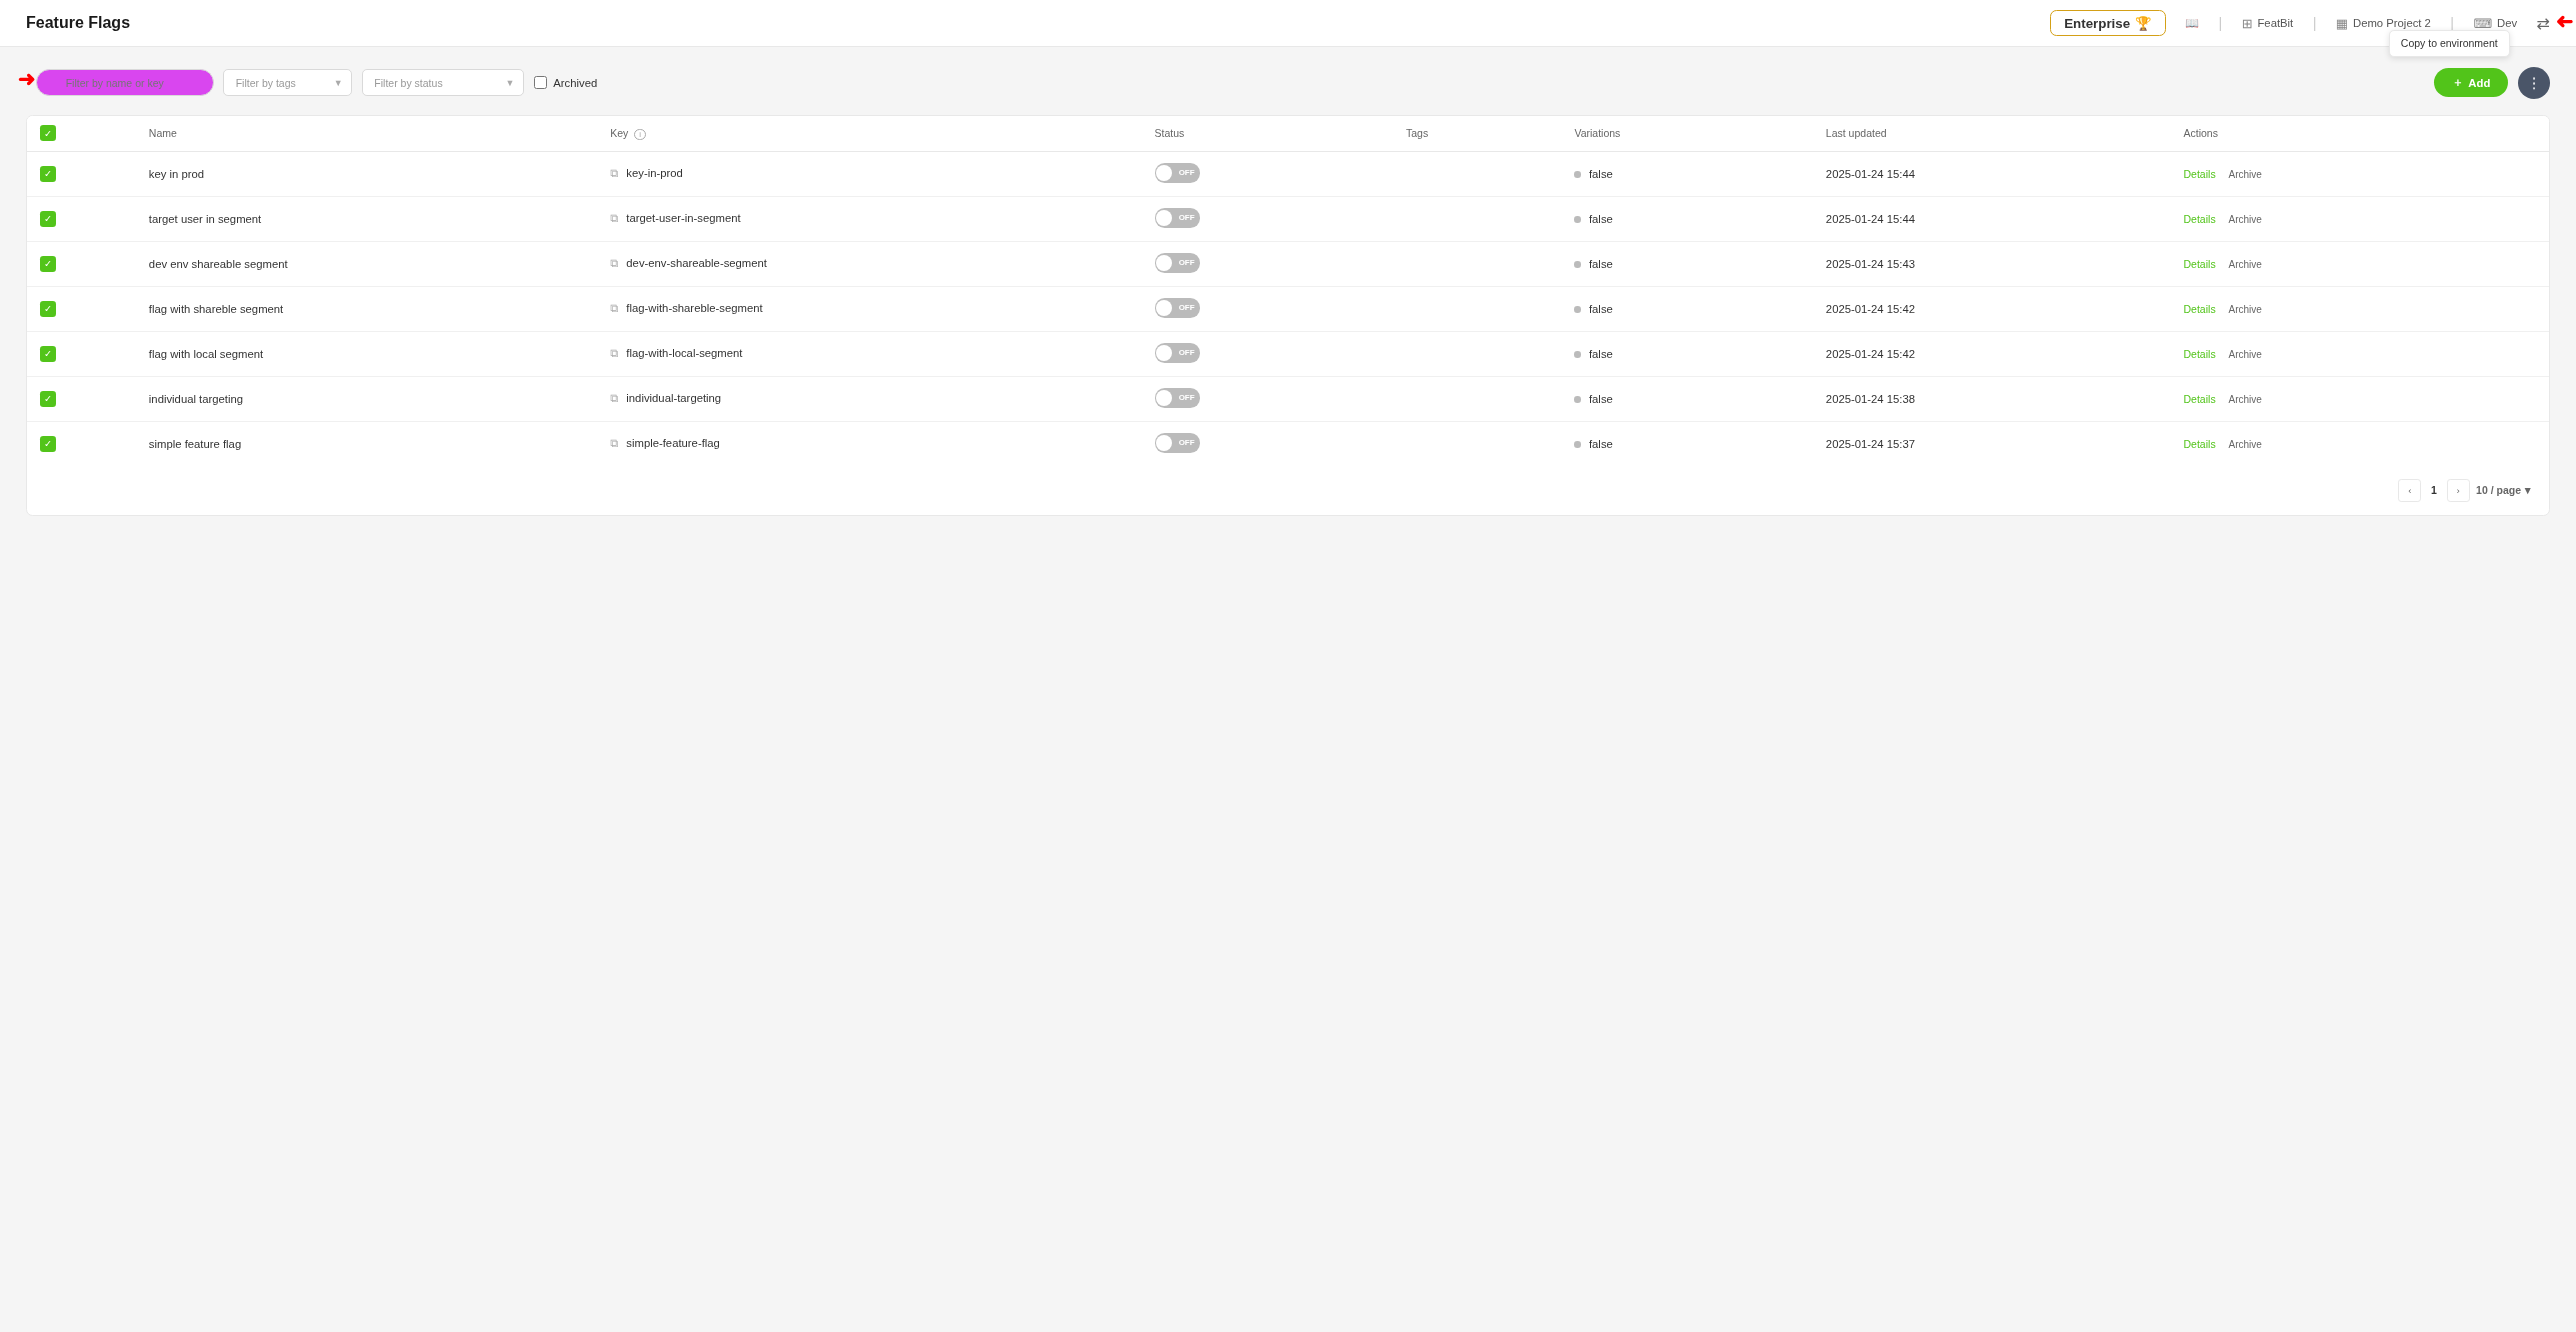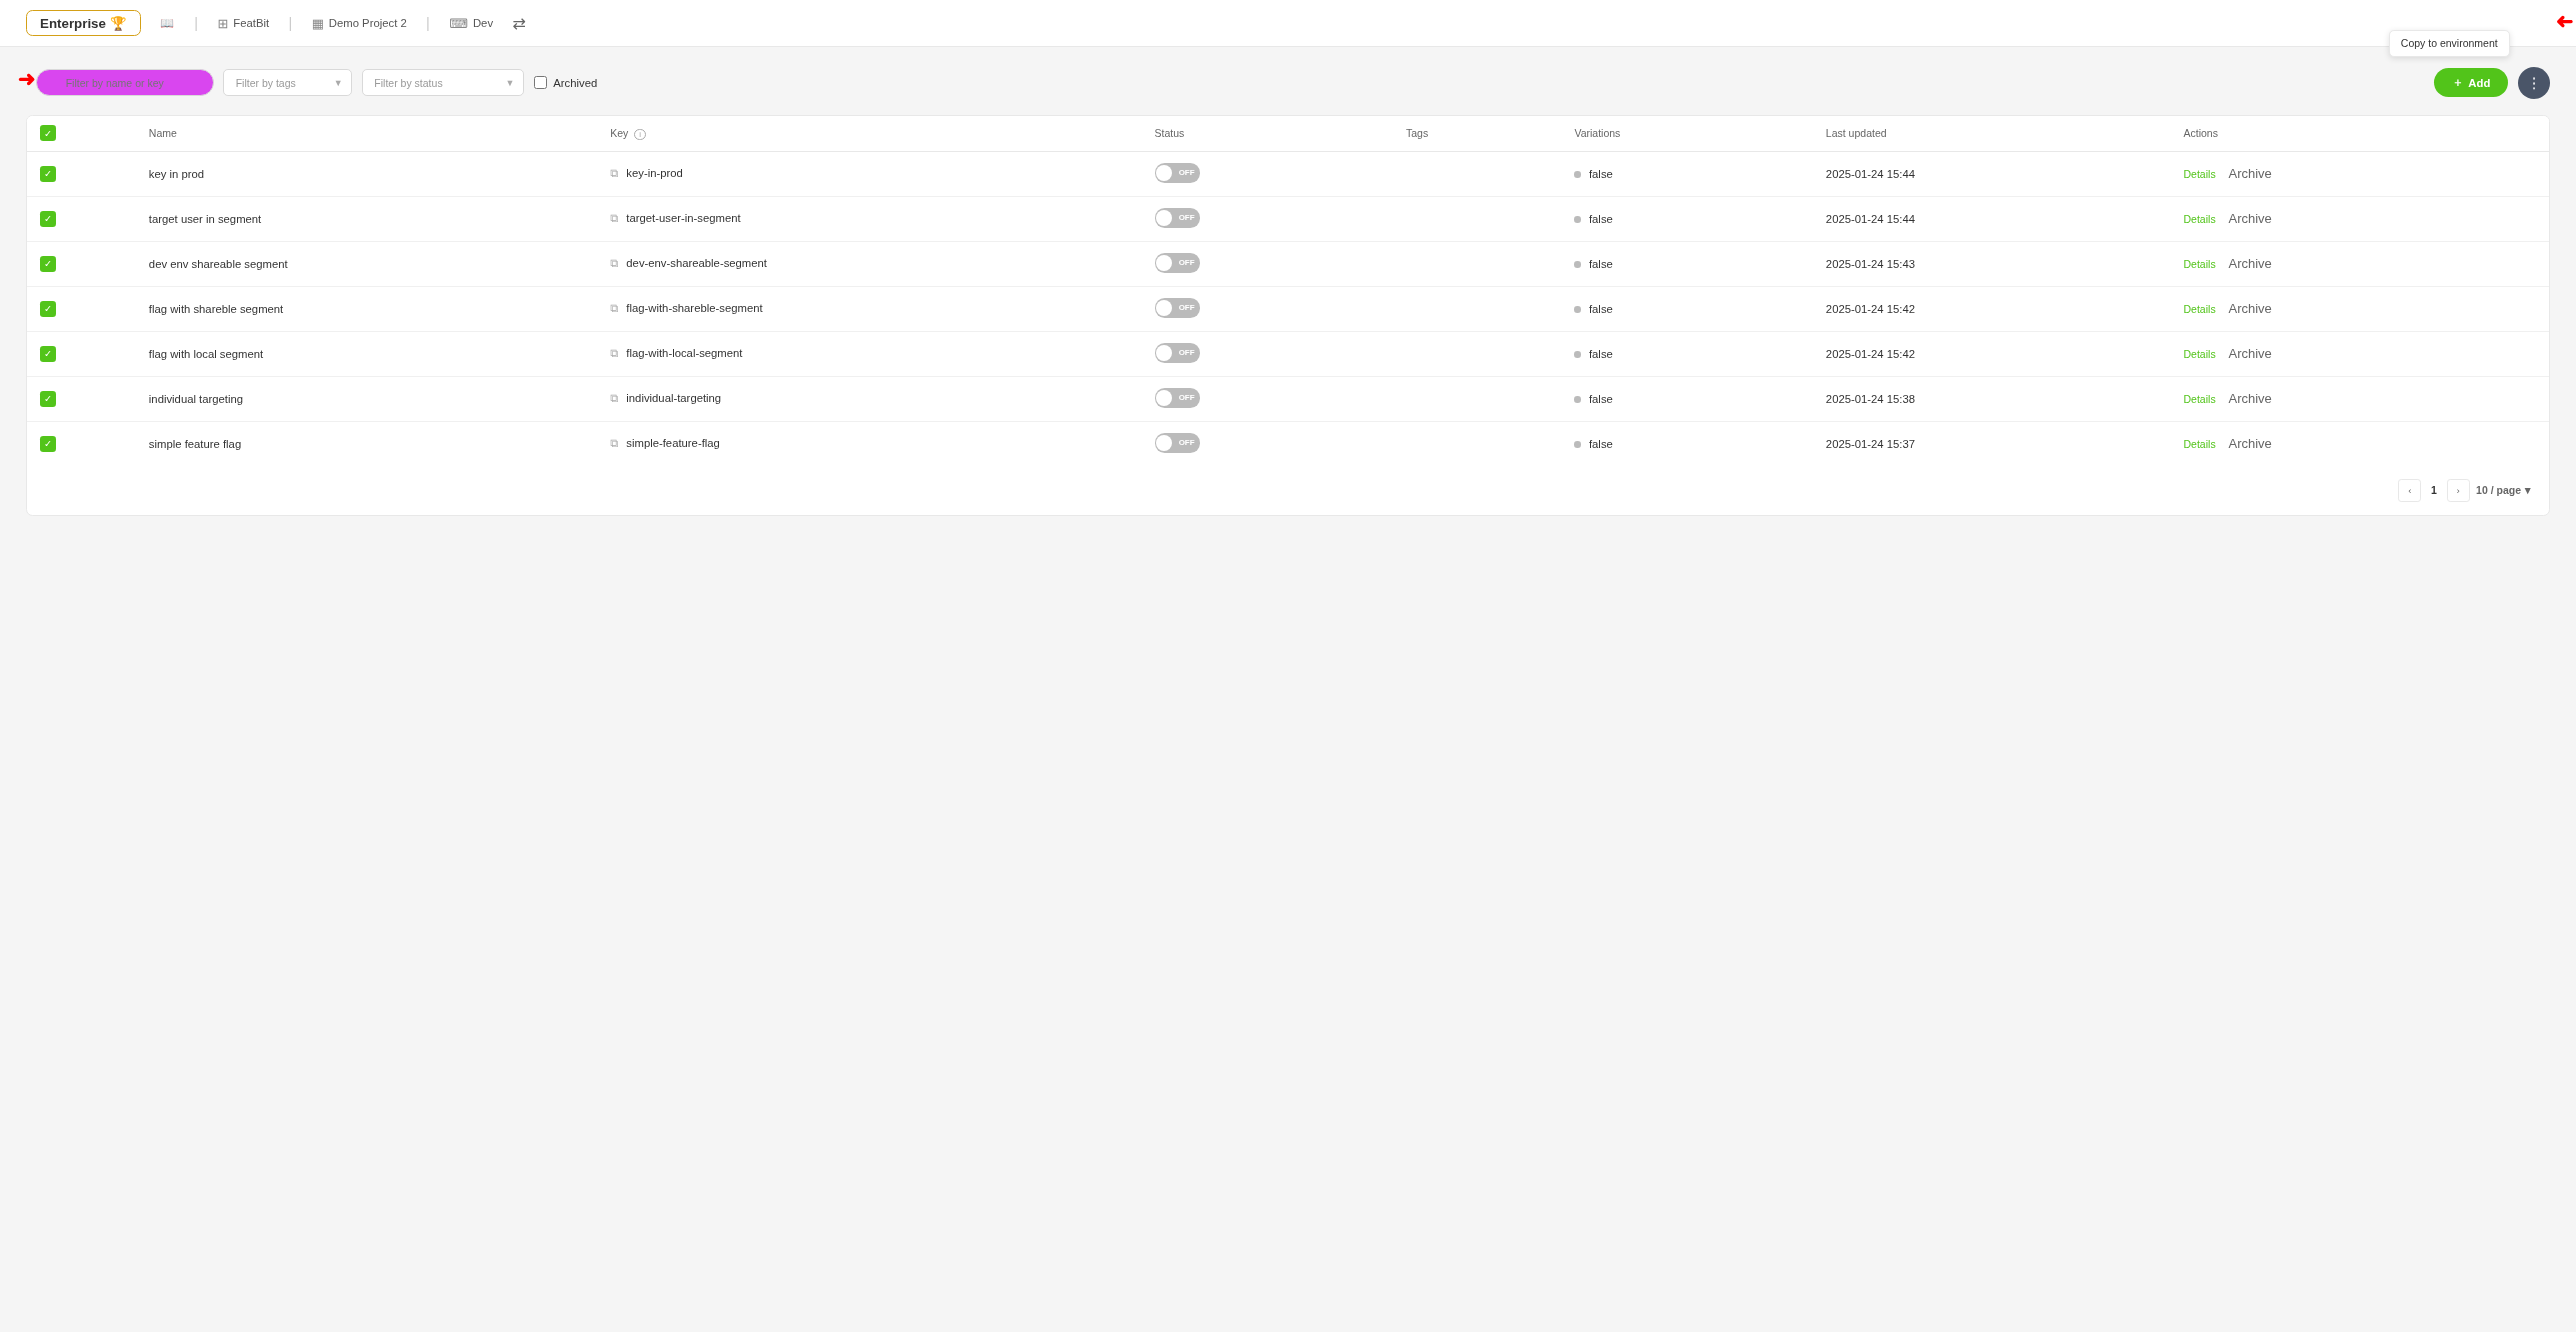--- a/index.html
+++ b/index.html
@@ -217,21 +217,21 @@
     }
     .action-details {
       color: #52c41a;
       cursor: pointer;
       font-size: 10.5px;
       margin-right: 9.7px;
     }
     .action-archive {
       color: #666;
       cursor: pointer;
-      font-size: 13px;
+      font-size: 10px;
     }
     .copy-to-env-tooltip {
       position: absolute;
       top: -8px;
       right: 49px;
       background: #fff;
       border: 0.8px solid #e8e8e8;
       border-radius: 4.9px;
       padding: 6.5px 11.3px;
       font-size: 10.5px;
@@ -293,20 +293,21 @@
       justify-content: center;
       font-size: 8px;
       color: #aaa;
       margin-left: 3.2px;
     }
   </style>
 </head>
 <body>
 
 <div class="header">
+  <span class="header-title">Feature Flags</span>
 
   <button class="enterprise-btn">
     <span>Enterprise</span>
     <span>🏆</span>
   </button>
 
   <div class="nav-item">
     <span>📖</span>
   </div>
 

